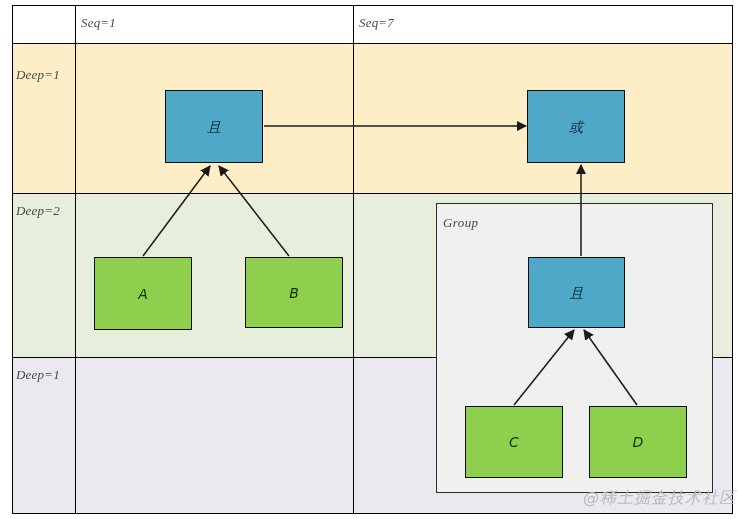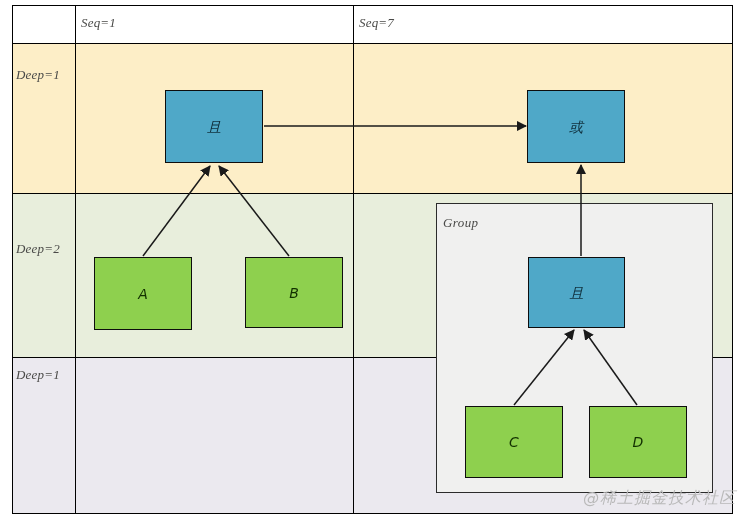--- a/index.html
+++ b/index.html
@@ -115,21 +115,21 @@
   <div class="grid-cell row-deep2" style="left:353px; top:193px; width:380px; height:165px;"></div>
 
   <div class="grid-cell row-deep3" style="left:12px; top:357px; width:64px; height:157px;"></div>
   <div class="grid-cell row-deep3" style="left:75px; top:357px; width:279px; height:157px;"></div>
   <div class="grid-cell row-deep3" style="left:353px; top:357px; width:380px; height:157px;"></div>
 
   <div class="grid-label" style="left:81px; top:15px;">Seq=1</div>
   <div class="grid-label" style="left:359px; top:15px;">Seq=7</div>
 
   <div class="grid-label" style="left:16px; top:67px;">Deep=1</div>
-  <div class="grid-label" style="left:16px; top:203px;margin-top:38px;">Deep=2</div>
+  <div class="grid-label" style="left:16px; top:203px;">Deep=2</div>
   <div class="grid-label" style="left:16px; top:367px;">Deep=1</div>
 
   <div class="group-box" style="left:436px; top:203px; width:277px; height:290px;"></div>
   <div class="group-title" style="left:443px; top:215px;">Group</div>
 
   <svg id="edges" viewBox="0 0 738 519">
     <defs>
       <marker id="arrow" viewBox="0 0 10 10" refX="9" refY="5" markerWidth="7" markerHeight="7" orient="auto-start-reverse">
         <path d="M 0 0 L 10 5 L 0 10 z" fill="#1a1a1a"></path>
       </marker>

